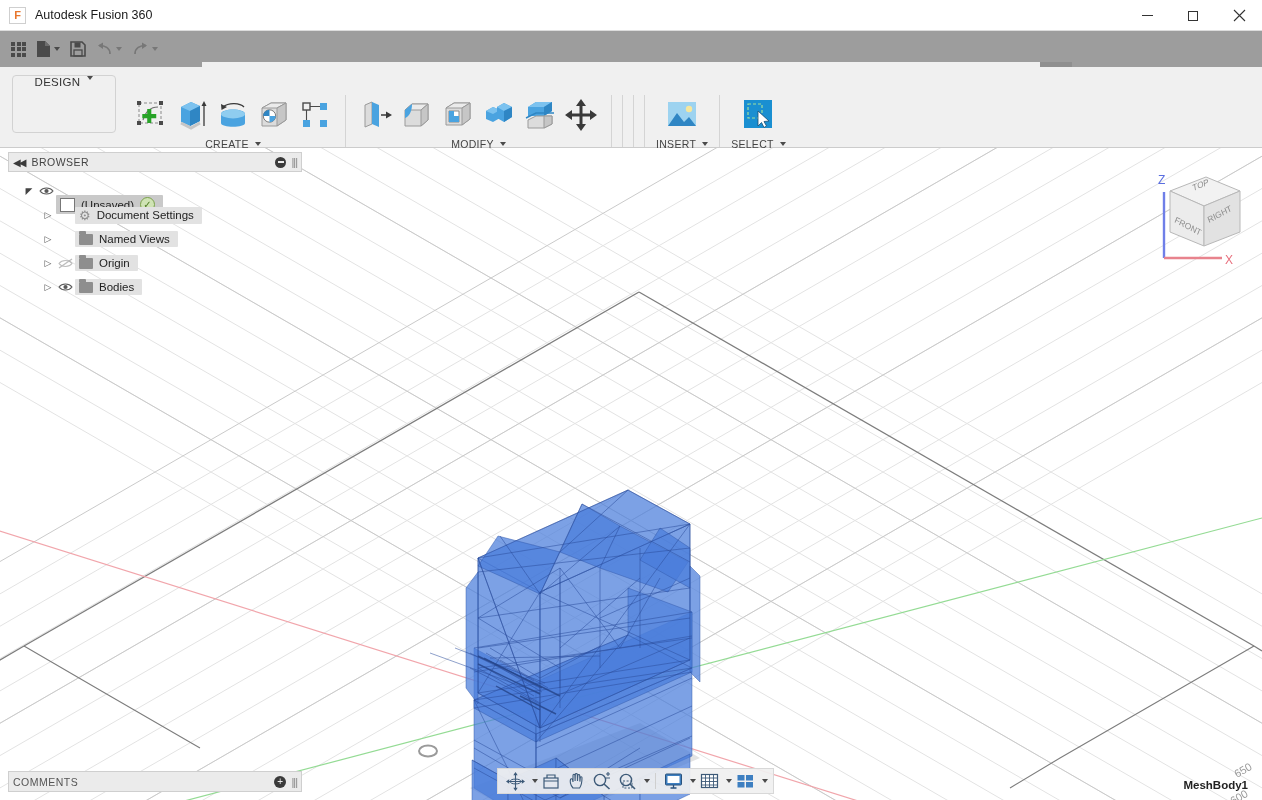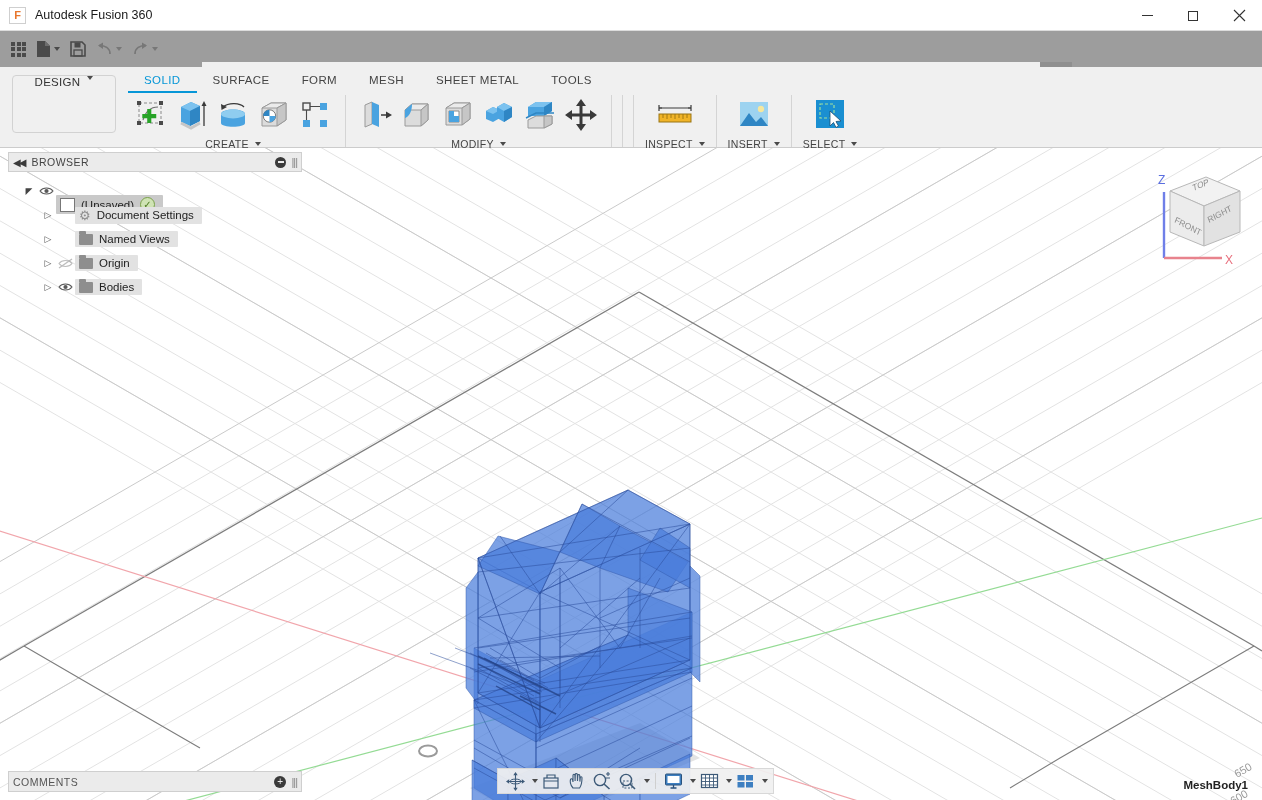--- a/index.html
+++ b/index.html
@@ -288,28 +288,20 @@
     </div>
   </div>
 
   <div class="ribbon">
 
     <div class="design-box">
       <span>DESIGN</span>
       <span class="caret"></span>
     </div>
 
-    <div class="ribbon-tabs">
-      <div class="rtab active">SOLID</div>
-      <div class="rtab">SURFACE</div>
-      <div class="rtab">FORM</div>
-      <div class="rtab">MESH</div>
-      <div class="rtab">SHEET METAL</div>
-      <div class="rtab">TOOLS</div>
-    </div>
 
     <div class="groups">
 
       <div class="grp">
         <div class="grp-icons">
           <div class="ic">
             <svg width="34" height="34" viewBox="0 0 34 34">
               <rect x="5" y="5" width="22" height="20" fill="none" stroke="#8a8a8a" stroke-width="1" stroke-dasharray="3,2"></rect>
               <rect x="3" y="3" width="4" height="4" fill="#4a4a4a"></rect>
                 <rect x="25" y="3" width="4" height="4" fill="#4a4a4a"></rect>
@@ -424,36 +416,20 @@
       </div>
 
       <div class="sep"></div>
 
 
       <div class="sep"></div>
 
 
       <div class="sep"></div>
 
-      <div class="grp">
-        <div class="grp-icons">
-          <div class="ic" style="width:48px">
-            <svg width="42" height="34" viewBox="0 0 42 34">
-              <path d="M5 10 h32 M5 7 v6 M37 7 v6" stroke="#3a3a3a" stroke-width="1.2"></path>
-              <path d="M8 10 L5 10 M34 10 L37 10" stroke="#3a3a3a" stroke-width="1.2"></path>
-              <rect x="5" y="16" width="32" height="8" fill="#f0b429" stroke="#9a7412"></rect>
-              <path d="M9 16 v4 M13 16 v5 M17 16 v4 M21 16 v5 M25 16 v4 M29 16 v5 M33 16 v4" stroke="#9a7412" stroke-width="0.9"></path>
-            </svg>
-          </div>
-        </div>
-        <div class="grp-label">
-          <span>INSPECT</span>
-          <span class="caret"></span>
-        </div>
-      </div>
 
       <div class="sep"></div>
 
       <div class="grp">
         <div class="grp-icons">
           <div class="ic" style="width:44px">
             <svg width="36" height="34" viewBox="0 0 36 34">
               <rect x="4" y="4" width="28" height="24" fill="#9dd3f0"></rect>
               <circle cx="25" cy="11" r="3.2" fill="#f5e79e"></circle>
               <path d="M4 28 L13 15 L20 24 L25 19 L32 28 Z" fill="#2f86c4"></path>

